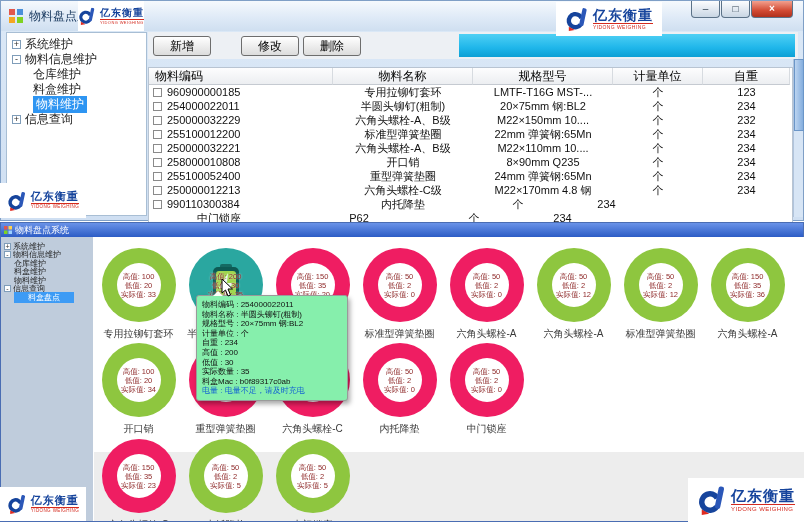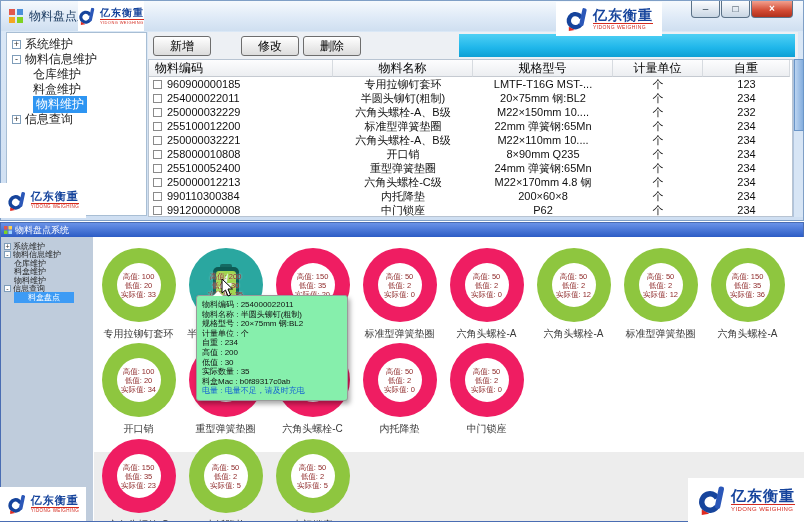--- a/index.html
+++ b/index.html
@@ -29,21 +29,21 @@
   .tl.sel{background:#2e95f2;color:#fff;padding:0 3px;}
 
   .toolbar{position:absolute;left:147px;top:31px;width:650px;height:27px;background:#edf0f4;}
   .cyanbar{position:absolute;left:458px;top:33px;width:336px;height:23px;
        background:linear-gradient(#4fd0f4,var(--cyan,#1fb6ea) 60%,#0d9fd4);}
   .btn{position:absolute;top:35px;width:58px;height:20px;box-sizing:border-box;font-size:12px;
        background:linear-gradient(#ffffff,#dcdcdc);border:1px solid #6d6d6d;border-radius:3px;
        color:#000;text-align:center;line-height:18px;cursor:default;}
   .btn.add{left:152px;} .btn.edit{left:240px;} .btn.del{left:302px;}
 
-  .tablewrap{position:absolute;left:147px;top:58px;width:645px;height:158px;box-sizing:border-box;
+  .tablewrap{position:absolute;left:147px;top:66px;width:645px;height:158px;box-sizing:border-box;
        background:#fff;border:1px solid #b8c4d2;overflow:hidden;}
   .thead{display:flex;height:17px;}
   .th{box-sizing:border-box;background:linear-gradient(#fdfdfe,#eceef1);
       border-right:1px solid #d7dbe0;border-bottom:1px solid #c5cad1;font-size:12px;color:#000;
       display:flex;align-items:center;justify-content:center;white-space:nowrap;}
   .th.c0{justify-content:flex-start;padding-left:6px;}
   .c0{width:184px;} .c1{width:140px;} .c2{width:140px;} .c3{width:90px;} .c4{width:87px;}
   .tr{display:flex;height:14px;align-items:center;font-size:11px;color:#111;}
   .td{box-sizing:border-box;text-align:center;white-space:nowrap;overflow:hidden;}
   .td.c0{text-align:left;display:flex;align-items:center;}
@@ -246,29 +246,24 @@
             <div class="td c2">M22×170mm 4.8 钢</div>
             <div class="td c3">个</div>
             <div class="td c4">234</div>
           </div>
           <div class="tr">
             <div class="td c0">
               <span class="cb"></span>
               <span>990110300384</span>
             </div>
             <div class="td c1">内托降垫</div>
-            <div class="td c2">200×60×8</div>
-            <div class="td c3">个</div>
-            <div class="td c4">234</div>
-          </div>
-          <div class="tr">
-            <div class="td c0">
-              <span class="cb"></span>
-              <span>991200000008</span>
-            </div>
+            <div class="td c3">个</div>
+            <div class="td c4">234</div>
+          </div>
+          <div class="tr">
             <div class="td c1">中门锁座</div>
             <div class="td c2">P62</div>
             <div class="td c3">个</div>
             <div class="td c4">234</div>
           </div>
         </div>
     </div>
     <div class="scroll">
       <div class="thumb"></div>
     </div>

